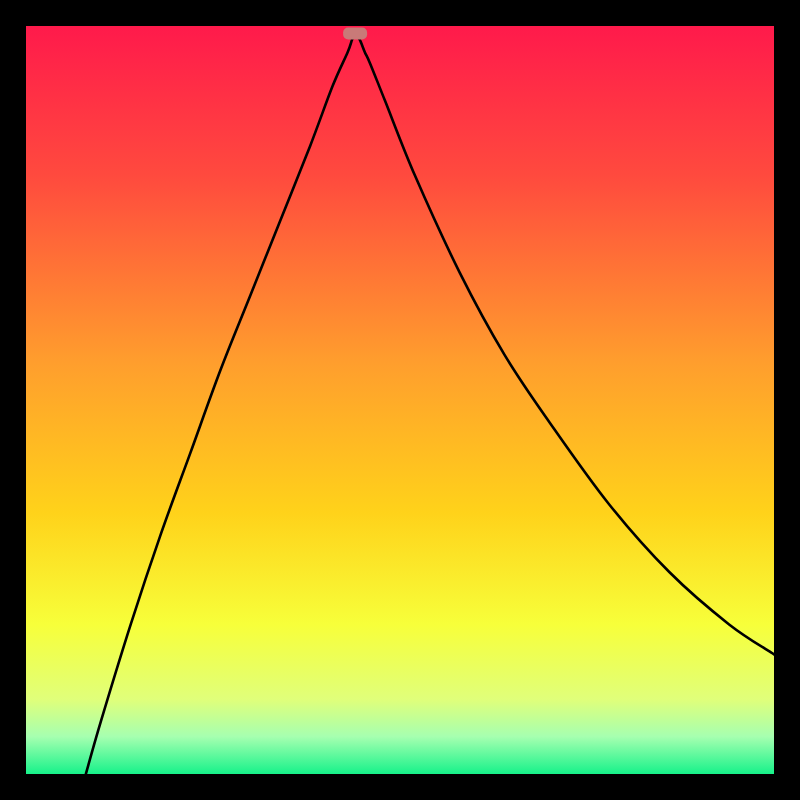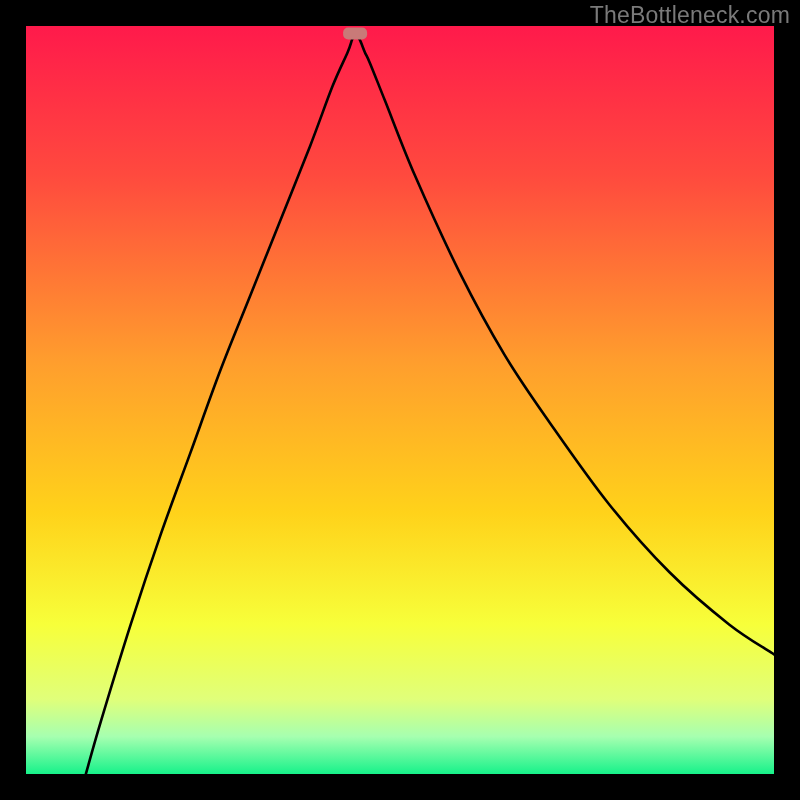--- a/index.html
+++ b/index.html
@@ -37,21 +37,20 @@
     font-family: Arial, sans-serif;
   }
   svg {
     display: block;
   }
 </style>
 </head>
 <body>
 
 <div class="frame">
-  <div class="watermark">TheBottleneck.com</div>
   <div class="plot-area">
     <svg id="chart-svg" width="748" height="748" viewBox="0 0 748 748" preserveAspectRatio="none">
       <defs>
         <linearGradient id="bg-grad" x1="0" y1="0" x2="0" y2="1">
             <stop offset="0%" stop-color="#ff1a4b"></stop>
             <stop offset="20%" stop-color="#ff4a3e"></stop>
             <stop offset="45%" stop-color="#ff9e2d"></stop>
             <stop offset="65%" stop-color="#ffd21a"></stop>
             <stop offset="80%" stop-color="#f7ff3a"></stop>
             <stop offset="90%" stop-color="#e0ff7a"></stop>

